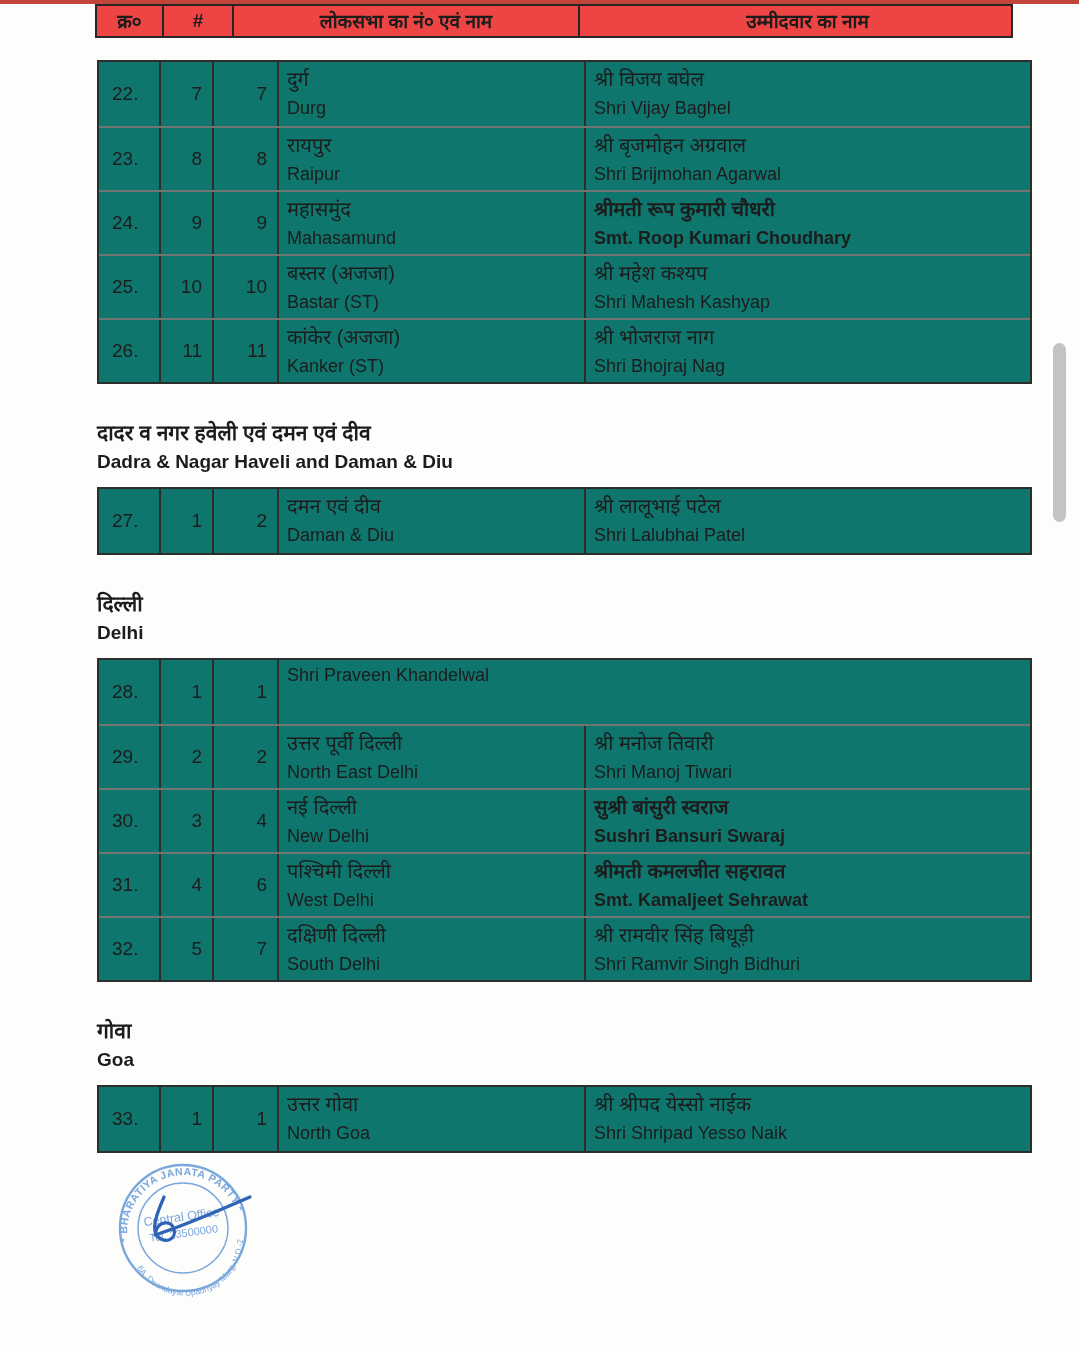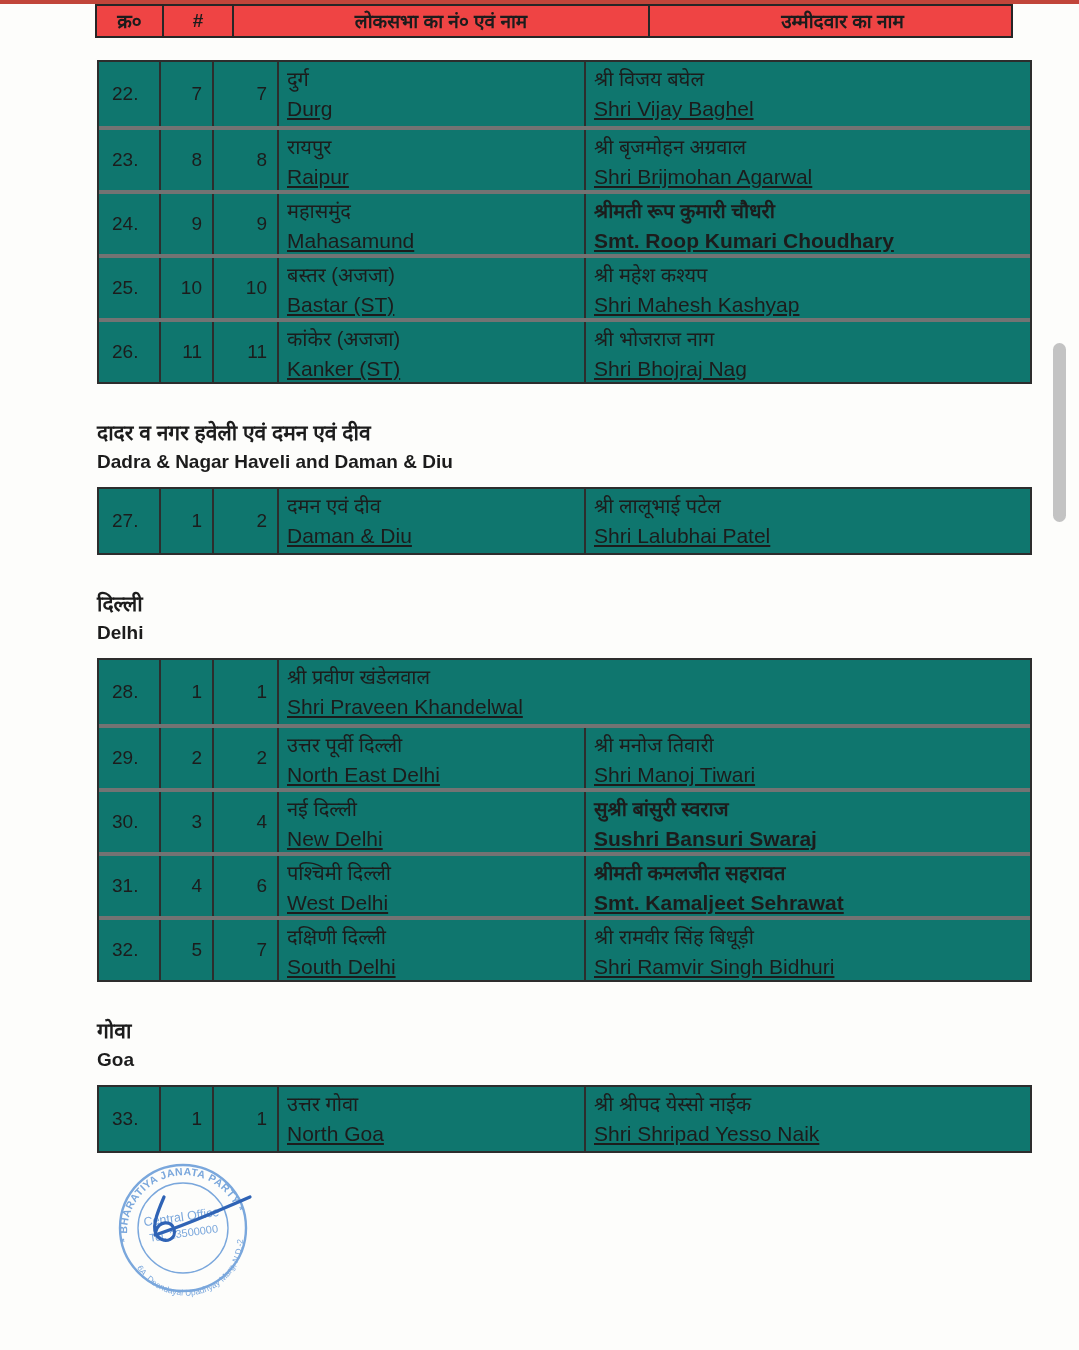--- a/index.html
+++ b/index.html
@@ -14,45 +14,45 @@
   .header-table {
     position:absolute; left:95px; top:4px; width:918px; height:34px;
     display:flex; border:2px solid #262626; box-sizing:border-box; background:#ef4444;
   }
   .hcell {
     border-left:2px solid #262626; box-sizing:border-box;
     display:flex; align-items:center; justify-content:center;
     font-weight:bold; font-size:19px; white-space:nowrap;
   }
   .hcell:first-child { border-left:none; }
-  .hc1 { width:65px; } .hc2 { width:70px; } .hc3 { width:416px; } .hc4 { flex:1;padding-left:24px; }
+  .hc1 { width:65px; } .hc2 { width:70px; } .hc3 { width:346px; } .hc4 { flex:1;padding-left:24px; }
 
   #sections { position:absolute; top:38px; left:0; width:1079px; }
 
   .section-heading { margin:34px 0 0 97px; width:915px; text-align:left; }
   .heading-hindi   { font-size:21px; font-weight:bold; line-height:30px; }
   .heading-english { font-size:19px; font-weight:bold; line-height:27px; }
 
   .data-table {
     margin:12px 0 0 97px; width:935px;
     border:2px solid #2d2d2d; box-sizing:border-box; background:#0f766e;
   }
   .data-table:first-child { margin-top:22px; }
 
-  .trow { display:flex; height:64px; border-top:4px solid #737373; box-sizing:border-box; }
+  .trow { display:flex; height:64px; border-top:2px solid #737373; box-sizing:border-box; }
   .trow:first-child { border-top:none; }
   .cell { border-left:2px solid #2d2d2d; box-sizing:border-box; padding:2px 8px; overflow:hidden; }
   .cell:first-child { border-left:none; }
   .c-sr  { width:60px;  display:flex; align-items:center; font-size:19px; padding-left:13px; }
   .c-n1  { width:53px;  display:flex; align-items:center; justify-content:flex-end; font-size:19px; padding-right:10px; }
   .c-n2  { width:65px;  display:flex; align-items:center; justify-content:flex-end; font-size:19px; padding-right:10px; }
   .c-const { width:307px; }
   .c-cand  { flex:1; }
   .hi { font-size:20px; line-height:31px; white-space:nowrap; }
-  .en { font-size:21px; line-height:27px; white-space:nowrap;text-decoration:underline; }
+  .en { font-size:18px; line-height:27px; white-space:nowrap; }
   .bold-candidate .c-cand .hi, .bold-candidate .c-cand .en { font-weight:bold; }
 
   .stamp-wrap { position:absolute; left:108px; top:1153px; width:150px; height:150px; }
 
   .scroll-thumb {
     position:absolute; left:1053px; top:343px; width:13px; height:179px;
     background:#c3c3c3; border-radius:7px; cursor:pointer;
   }
 </style>
 </head>
@@ -157,21 +157,20 @@
     <div class="section-heading">
       <div class="heading-hindi">दिल्ली</div>
       <div class="heading-english">Delhi</div>
     </div>
     <div class="data-table">
       <div class="trow">
         <div class="cell c-sr">28.</div>
         <div class="cell c-n1">1</div>
         <div class="cell c-n2">1</div>
         <div class="cell c-cand">
-          <div class="hi">श्री प्रवीण खंडेलवाल</div>
           <div class="en">Shri Praveen Khandelwal</div>
         </div>
       </div>
       <div class="trow">
         <div class="cell c-sr">29.</div>
         <div class="cell c-n1">2</div>
         <div class="cell c-n2">2</div>
         <div class="cell c-const">
           <div class="hi">उत्तर पूर्वी दिल्ली</div>
           <div class="en">North East Delhi</div>

